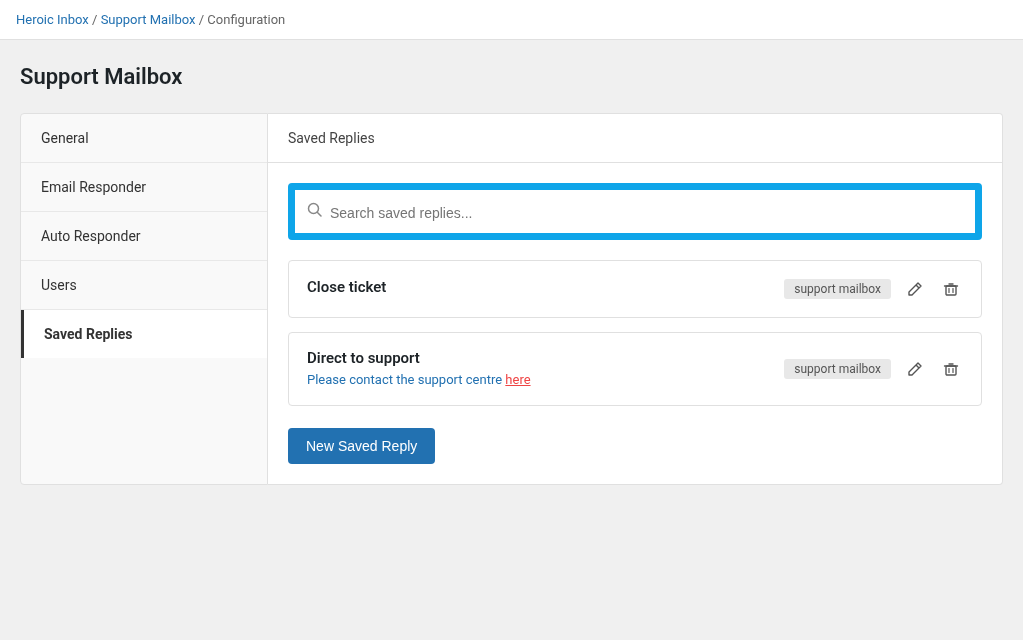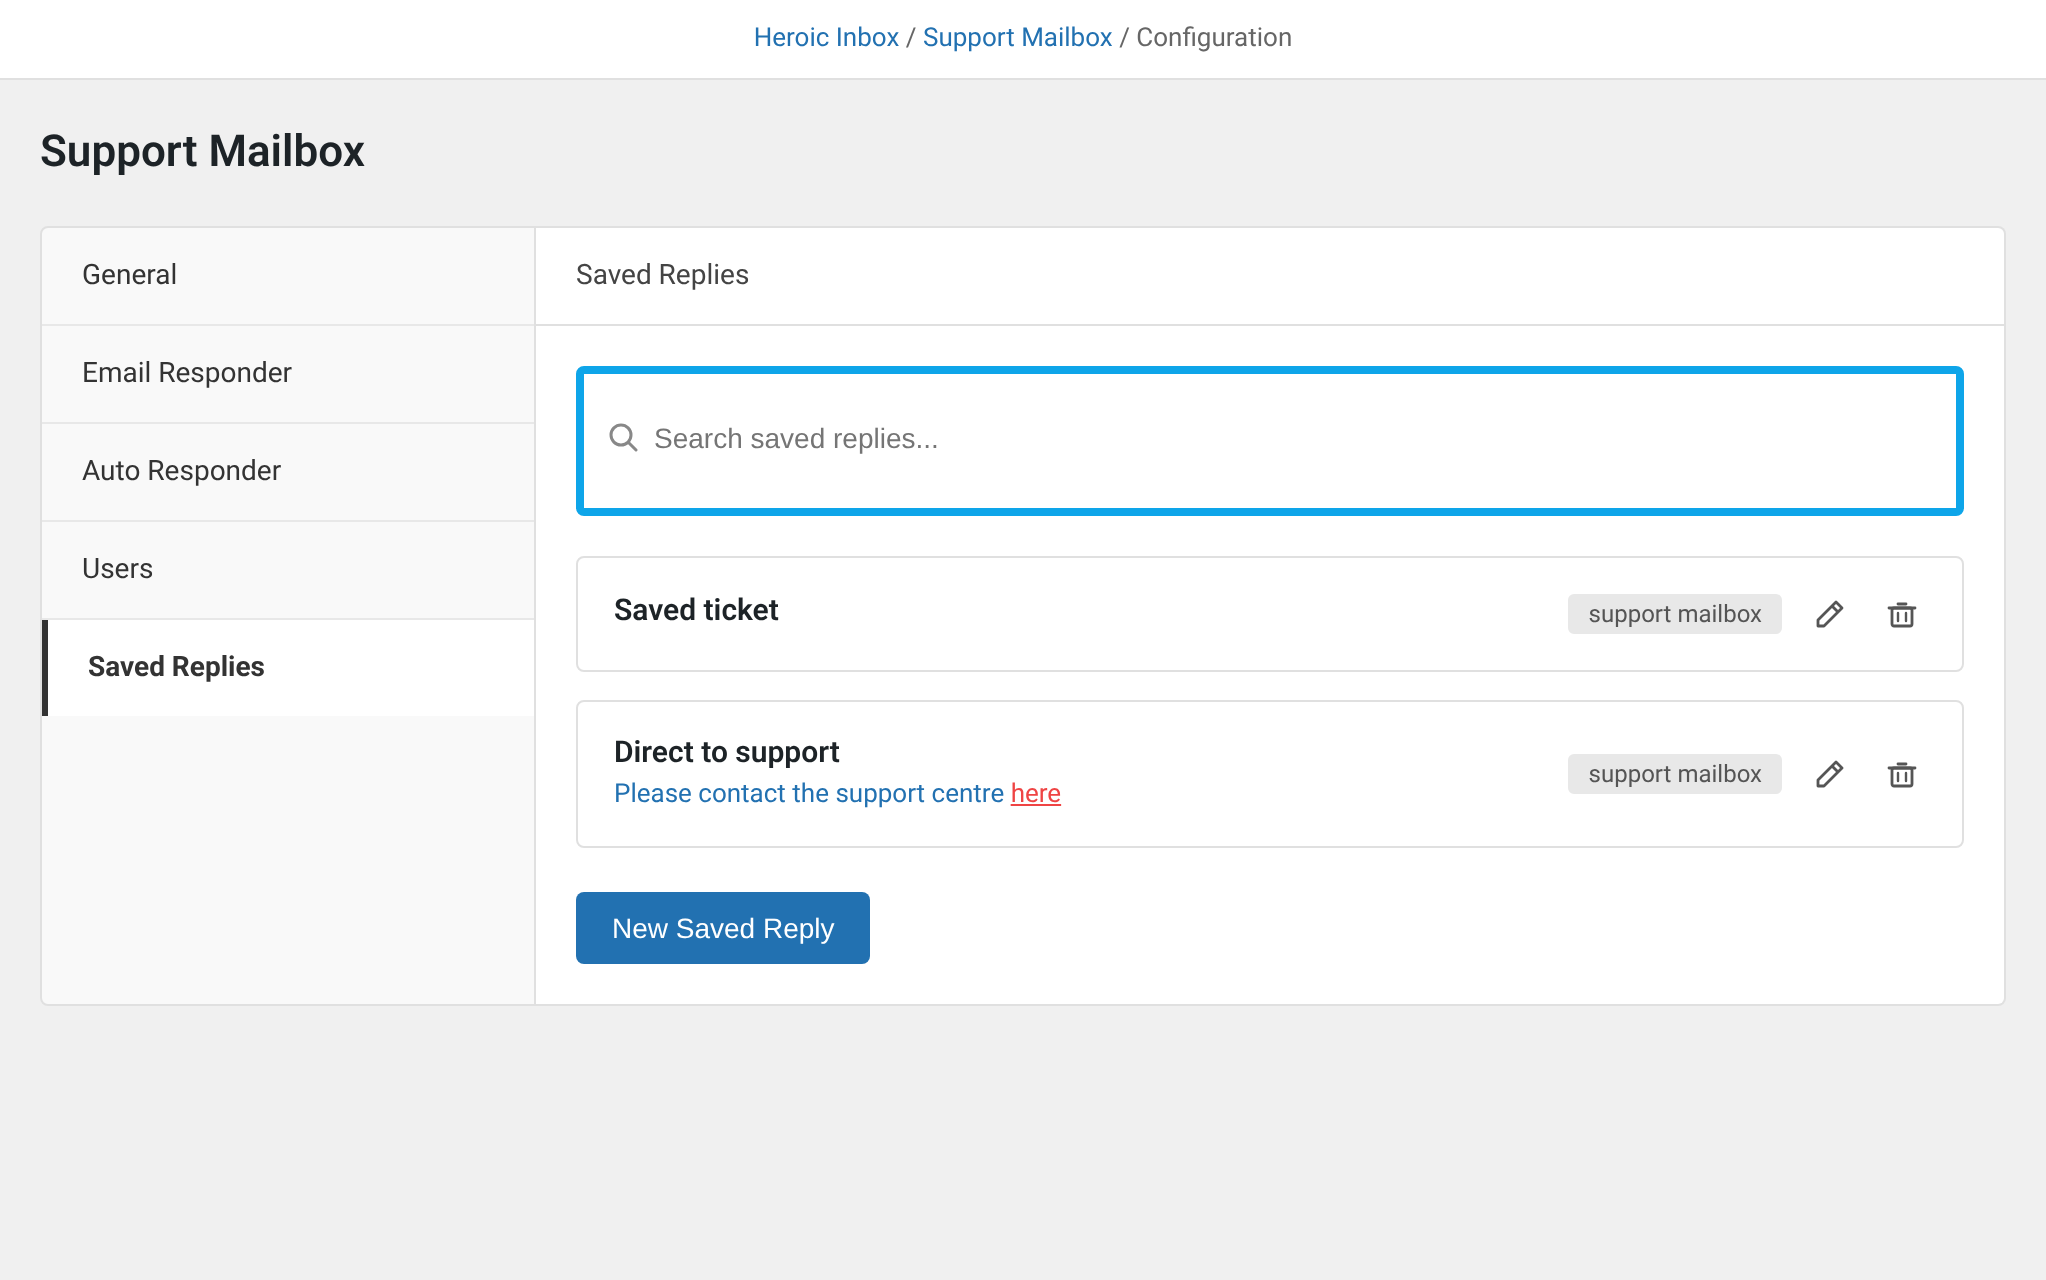--- a/index.html
+++ b/index.html
@@ -7,21 +7,20 @@
       font-family: -apple-system, BlinkMacSystemFont, "Segoe UI", Roboto, Helvetica, Arial, sans-serif;
       background: #f0f0f0;
       color: #333;
       font-size: 14px;
     }
     .breadcrumb {
       padding: 12px 16px;
       background: #fff;
       border-bottom: 1px solid #e0e0e0;
       font-size: 13px;
-      text-align: center;
     }
     .breadcrumb a {
       color: #2271b1;
       text-decoration: none;
     }
     .breadcrumb span { color: #666; }
 
     .page-container {
       padding: 24px 20px;
       max-width: 1023px;
@@ -76,24 +75,24 @@
       font-size: 14px;
       color: #444;
     }
 
     .panel-body {
       padding: 20px;
     }
 
     .search-bar {
       display: flex;
-      align-items: flex-start;
-      border: 4px solid #0ea5e9;
+      align-items: flex-end;
+      border: 7px solid #0ea5e9;
       border-radius: 4px;
-      padding: 24px 12px;
+      padding: 12px 12px;
       margin-bottom: 20px;
       background: #fff;
     }
 
     .search-icon-wrap {
       margin-right: 8px;
       color: #888;
       font-size: 15px;
     }
 
@@ -223,21 +222,21 @@
               <circle cx="6.5" cy="6.5" r="5" stroke="#888" stroke-width="1.5"></circle>
               <line x1="10.5" y1="10.5" x2="14" y2="14" stroke="#888" stroke-width="1.5" stroke-linecap="round"></line>
             </svg>
           </span>
           <input class="search-input" type="text" placeholder="Search saved replies..." style="">
         </div>
 
         
         <div class="reply-card">
           <div class="reply-info">
-            <div class="reply-title">Saved ticket</div>
+            <div class="reply-title">Close ticket</div>
           </div>
           <div class="reply-right">
             <span class="badge">support mailbox</span>
             <button class="icon-btn" title="Edit">
               <svg width="16" height="16" viewBox="0 0 16 16" fill="none" xmlns="http://www.w3.org/2000/svg">
                 <path d="M11 2L14 5L5 14H2V11L11 2Z" stroke="#555" stroke-width="1.4" stroke-linejoin="round"></path>
                 <line x1="9" y1="4" x2="12" y2="7" stroke="#555" stroke-width="1.4"></line>
               </svg>
             </button>
             <button class="icon-btn" title="Delete">

